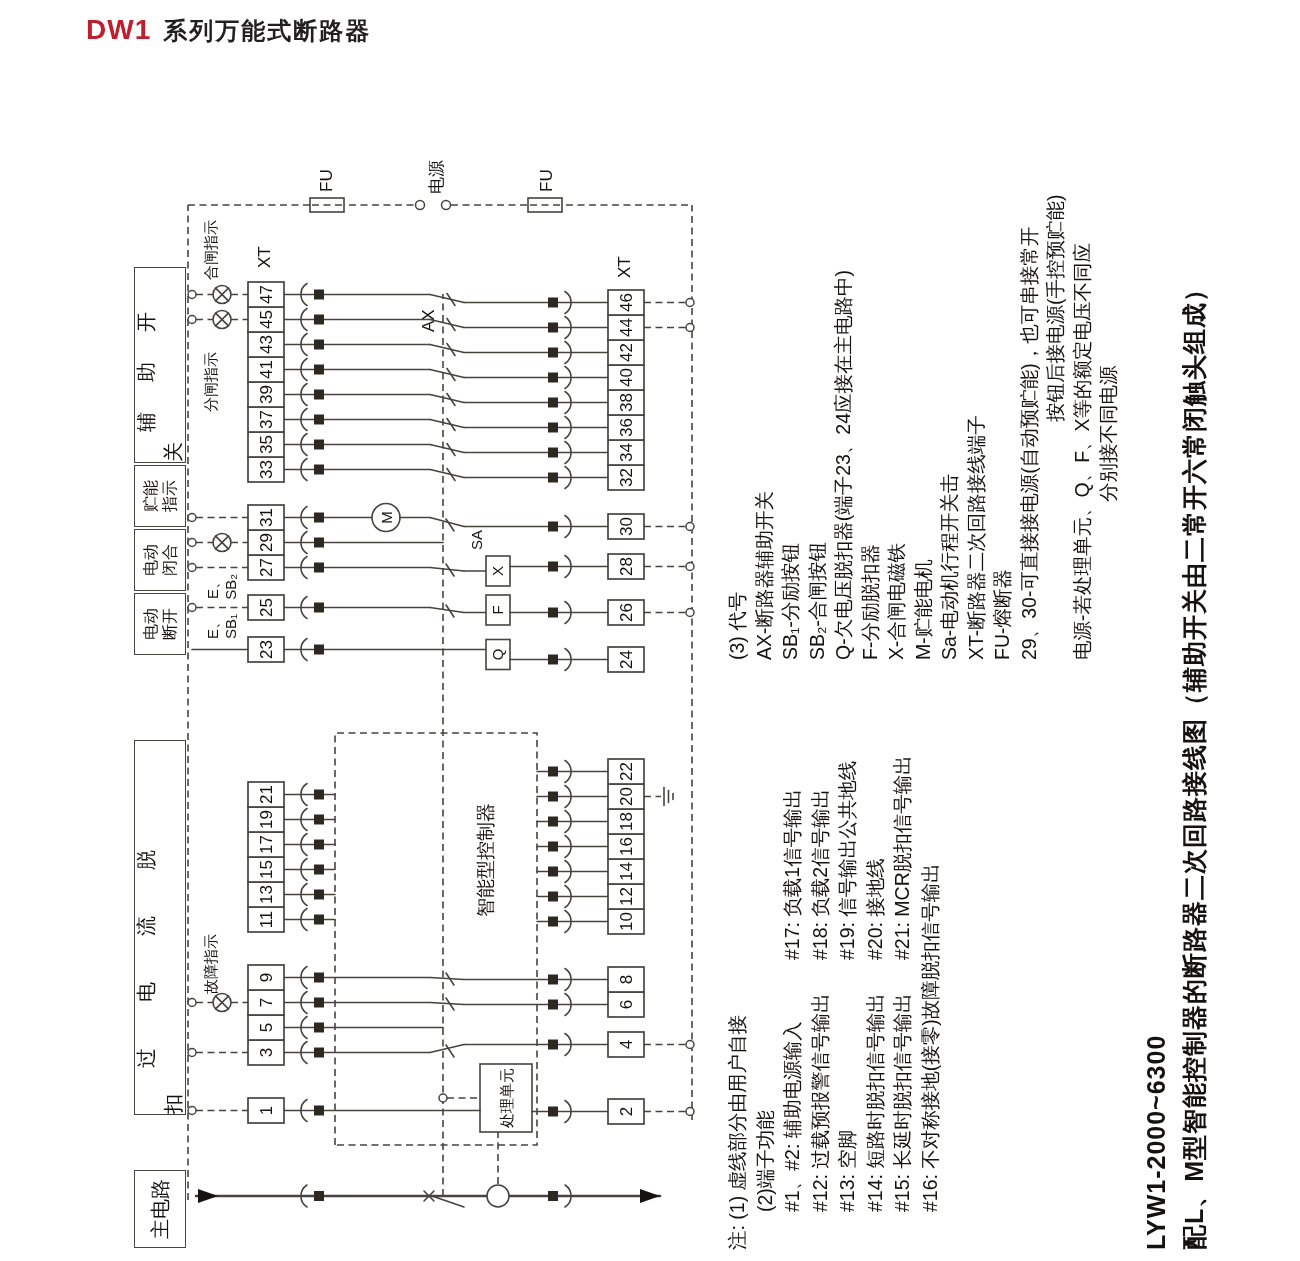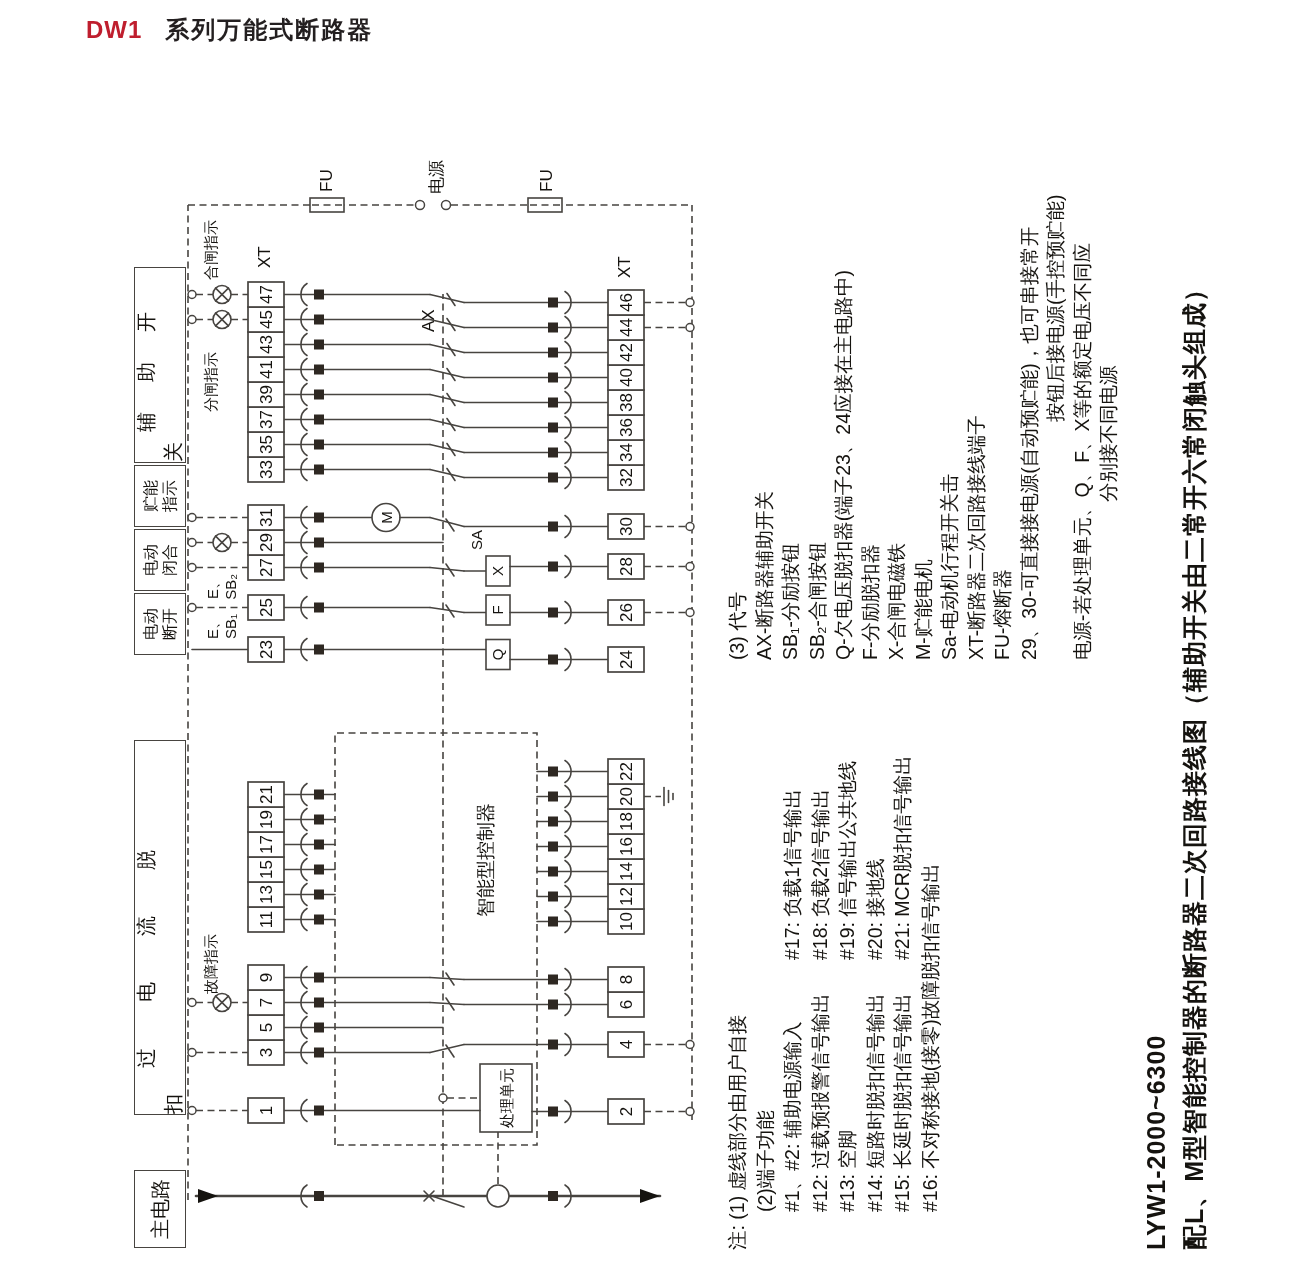--- a/index.html
+++ b/index.html
@@ -1,20 +1,20 @@
 <!DOCTYPE html>
 <html><head>
 <meta charset="utf-8">
 <style>
   html,body{margin:0;padding:0;background:#fff;width:1300px;height:1261px;overflow:hidden;
     font-family:"Liberation Sans","DejaVu Sans",sans-serif;color:#15130f;}
   .page{position:relative;width:1300px;height:1261px;background:#fff;}
   .title{position:absolute;left:86px;top:14px;font-weight:bold;white-space:nowrap;}
-  .title .code{font-size:24px;color:#bf1e2e;letter-spacing:1px;}
-  .title .rest{font-size:24px;color:#231f20;margin-left:23px;letter-spacing:2px;}
+  .title .code{font-size:28px;color:#bf1e2e;letter-spacing:1px;}
+  .title .rest{font-size:24px;color:#231f20;margin-left:12px;letter-spacing:2px;}
   
   .canvas{position:absolute;left:130px;top:88px;width:1172px;height:1132px;
     transform-origin:0 0;transform:translateY(1172px) rotate(-90deg);}
   .hdr{position:absolute;top:4px;height:52px;border:1.8px solid #474440;background:#fff;
     display:flex;align-items:center;justify-content:center;font-size:20px;box-sizing:border-box;}
   .hdr2{flex-direction:column;font-size:16px;line-height:19px;}
   .ls40{letter-spacing:46px;text-indent:46px;}
   .ls28{letter-spacing:30px;text-indent:30px;}
   svg{position:absolute;left:0;top:0;}
   .ln{stroke:#474440;stroke-width:1.6;fill:none;stroke-linecap:round;}

